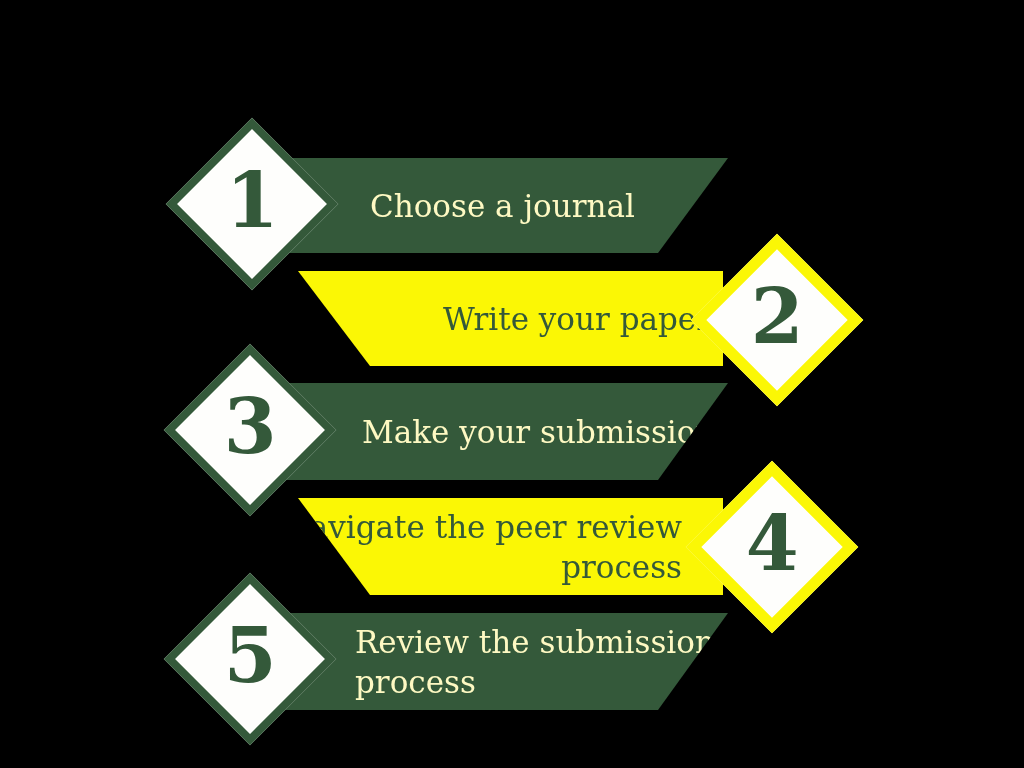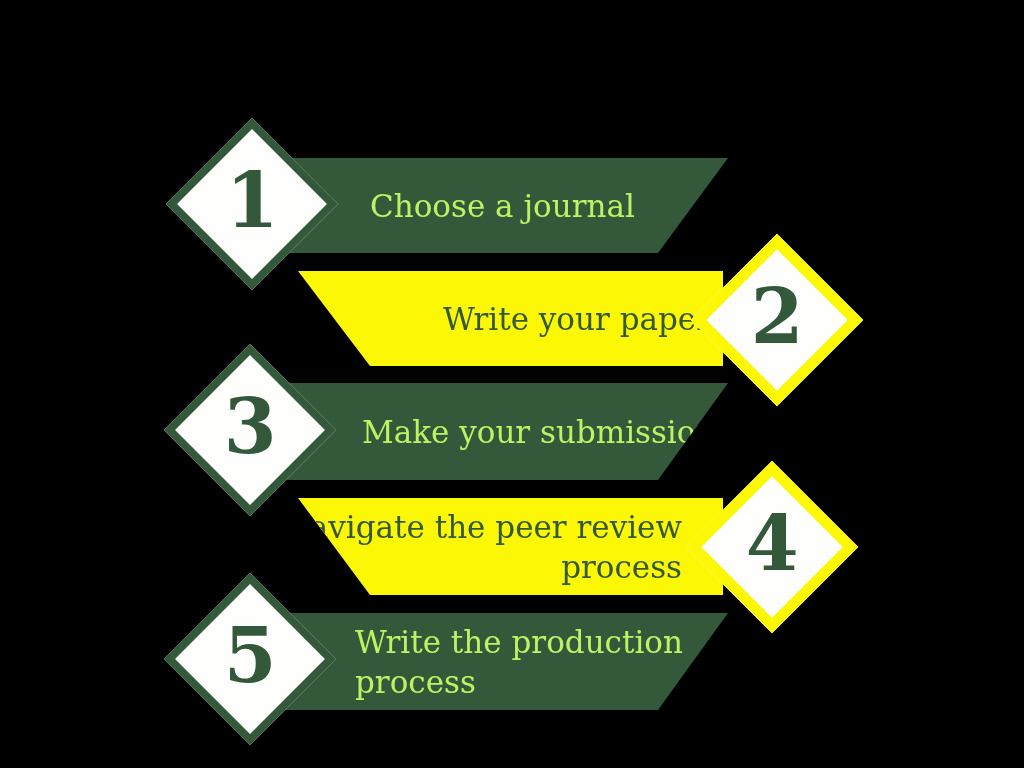--- a/index.html
+++ b/index.html
@@ -23,21 +23,21 @@
     box-sizing: border-box;
     display: flex;
     flex-direction: column;
     justify-content: center;
     font-size: 31px;
     line-height: 40px;
   }
   .banner .line { white-space: nowrap; }
   .banner.green {
     background: #34593A;
-    color: #bef264;
+    color: #fef9c3;
     clip-path: polygon(0 0, 100% 0, calc(100% - 70px) 100%, 0 100%);
   }
   .banner.yellow {
     background: #FBF705;
     color: #34593A;
     clip-path: polygon(0 0, 100% 0, 100% 100%, 72px 100%);
   }
   #banner-1 { left: 285px; top: 158px; width: 443px; height: 95px; padding-left: 85px; }
   #banner-2 { left: 298px; top: 271px; width: 425px; height: 95px; padding-left: 145px; }
   #banner-3 { left: 285px; top: 383px; width: 443px; height: 97px; padding-left: 77px; }
@@ -101,20 +101,20 @@
 
   <div id="banner-4" class="banner yellow">
     <span class="line">Navigate the peer review</span>
     <span class="line">process</span>
   </div>
   <div id="diamond-4" class="diamond yellow">
     <span class="num">4</span>
   </div>
 
   <div id="banner-5" class="banner green">
-    <span class="line">Write the production</span>
+    <span class="line">Review the submission</span>
     <span class="line">process</span>
   </div>
   <div id="diamond-5" class="diamond green">
     <span class="num">5</span>
   </div>
 
 </div>
 
 </body></html>

